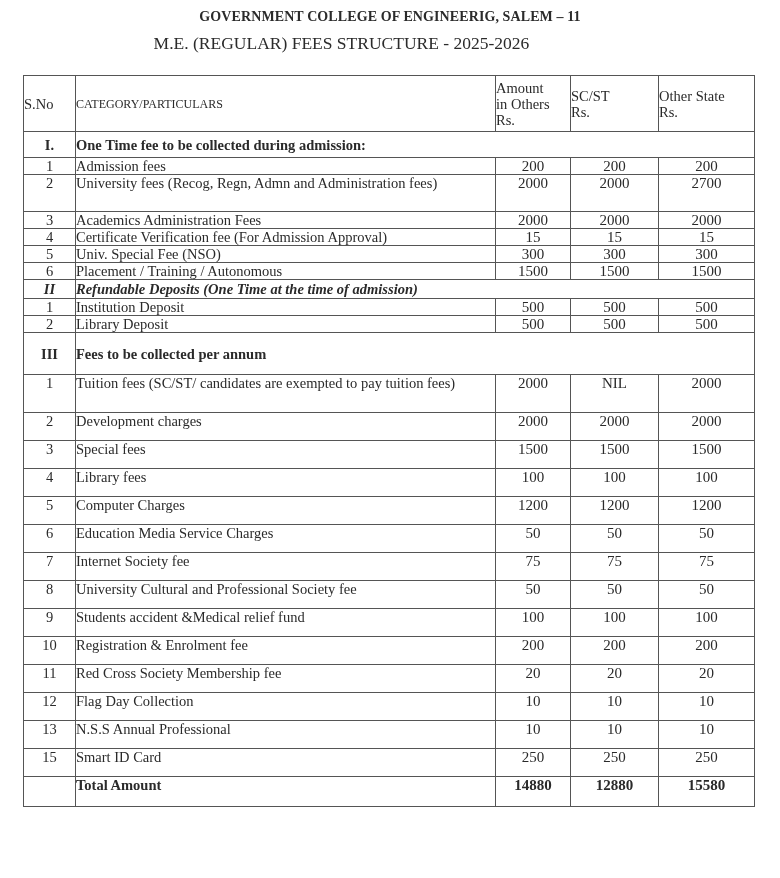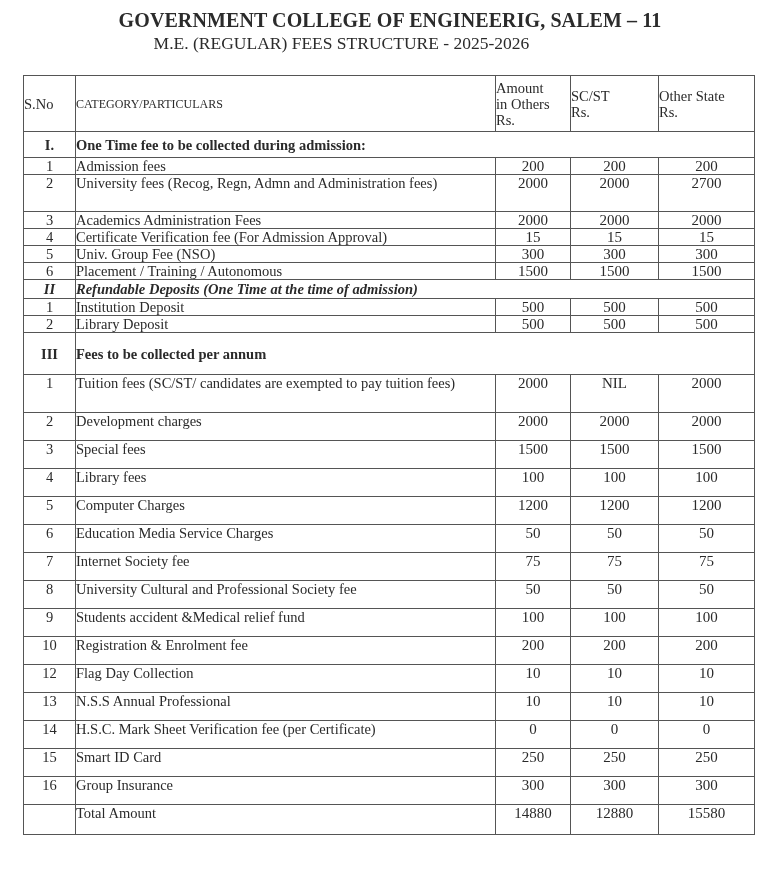--- a/index.html
+++ b/index.html
@@ -1,39 +1,39 @@
 <!DOCTYPE html>
 <html><head>
 <meta charset="utf-8">
 <style>
   html, body { margin: 0; padding: 0; background: #ffffff; }
   body { width: 780px; height: 878px; position: relative; overflow: hidden;
          font-family: "Liberation Serif", "DejaVu Serif", serif; color: #222; }
   .title1 { position: absolute; top: 9px; left: 0; width: 780px; text-align: center;
-            font-weight: bold; font-size: 20px; letter-spacing: 0.1px; color: #2b2b2b; }
+            font-weight: bold; font-size: 14px; letter-spacing: 0.1px; color: #2b2b2b; }
   .title2 { position: absolute; top: 33px; left: 0; width: 683px; text-align: center;
             font-weight: normal; font-size: 17.5px; color: #2b2b2b; }
   table.fees { position: absolute; top: 75px; left: 23px; width: 731px;
                border-collapse: collapse; table-layout: fixed; font-size: 14.5px; }
   table.fees td, table.fees th { border: 1.3px solid #555; padding: 0; line-height: 16px; color: #2a2a2a; }
   col.c-sno { width: 52px; }
   col.c-part { width: 420px; }
   col.c-oth { width: 75px; }
   col.c-scst { width: 88px; }
   col.c-os { width: 96px; }
   th { font-weight: normal; text-align: left; vertical-align: middle; }
   tr.hdr { height: 56px; }
   tr.hdr th.part { font-size: 12px; }
   td.sno { text-align: center; vertical-align: top; padding-top: 1px; }
   td.part { text-align: left; padding-left: 6px; vertical-align: top; padding-top: 1px; margin-left: 10px; }
   td.num { text-align: center; vertical-align: top; padding-top: 1px; font-size: 15px; }
   tr.sec td { font-weight: bold; }
   tr.sec td.sno { vertical-align: middle; padding-top: 0; }
   tr.sec td.part { vertical-align: middle; padding-top: 0; }
-  tr.total td { font-weight: normal; }
+  tr.total td { font-weight: bold; }
   tr.h-sec1 { height: 26px; }
   tr.h-s1 { height: 17px; }
   tr.h-s1d { height: 37px; }
   tr.h-sec2 { height: 19px; font-style: italic; }
   tr.h-sec3 { height: 42px; }
   tr.h-s3d { height: 38px; }
   tr.h-s3 { height: 28px; }
   tr.h-tot { height: 30px; }
 </style>
 </head>
@@ -97,21 +97,21 @@
       </tr>
       <tr class="h-s1">
         <td class="sno">4</td>
         <td class="part">Certificate Verification fee (For Admission Approval)</td>
         <td class="num">15</td>
         <td class="num">15</td>
         <td class="num">15</td>
       </tr>
       <tr class="h-s1">
         <td class="sno">5</td>
-        <td class="part">Univ. Group Fee (NSO)</td>
+        <td class="part">Univ. Special Fee (NSO)</td>
         <td class="num">300</td>
         <td class="num">300</td>
         <td class="num">300</td>
       </tr>
       <tr class="h-s1">
         <td class="sno">6</td>
         <td class="part">Placement / Training / Autonomous</td>
         <td class="num">1500</td>
         <td class="num">1500</td>
         <td class="num">1500</td>
@@ -202,53 +202,46 @@
         <td class="num">100</td>
       </tr>
       <tr class="h-s3">
         <td class="sno">10</td>
         <td class="part">Registration &amp; Enrolment fee</td>
         <td class="num">200</td>
         <td class="num">200</td>
         <td class="num">200</td>
       </tr>
       <tr class="h-s3">
+        <td class="sno">11</td>
+        <td class="part">Red Cross Society Membership fee</td>
+        <td class="num">20</td>
+        <td class="num">20</td>
+        <td class="num">20</td>
+      </tr>
+      <tr class="h-s3">
         <td class="sno">12</td>
         <td class="part">Flag Day Collection</td>
         <td class="num">10</td>
         <td class="num">10</td>
         <td class="num">10</td>
       </tr>
       <tr class="h-s3">
         <td class="sno">13</td>
         <td class="part"> N.S.S Annual Professional</td>
         <td class="num">10</td>
         <td class="num">10</td>
         <td class="num">10</td>
-      </tr>
-      <tr class="h-s3">
-        <td class="sno">14</td>
-        <td class="part"> H.S.C. Mark Sheet Verification fee (per Certificate)</td>
-        <td class="num">0</td>
-        <td class="num">0</td>
-        <td class="num">0</td>
       </tr>
       <tr class="h-s3">
         <td class="sno">15</td>
         <td class="part">Smart ID Card</td>
         <td class="num">250</td>
         <td class="num">250</td>
         <td class="num">250</td>
-      </tr>
-      <tr class="h-s3">
-        <td class="sno">16</td>
-        <td class="part">Group Insurance</td>
-        <td class="num">300</td>
-        <td class="num">300</td>
-        <td class="num">300</td>
       </tr>
       <tr class="total h-tot">
       <td class="sno"></td>
       <td class="part">Total Amount</td>
       <td class="num">14880</td>
       <td class="num">12880</td>
       <td class="num">15580</td>
     </tr>
   </tbody>
 </table>

